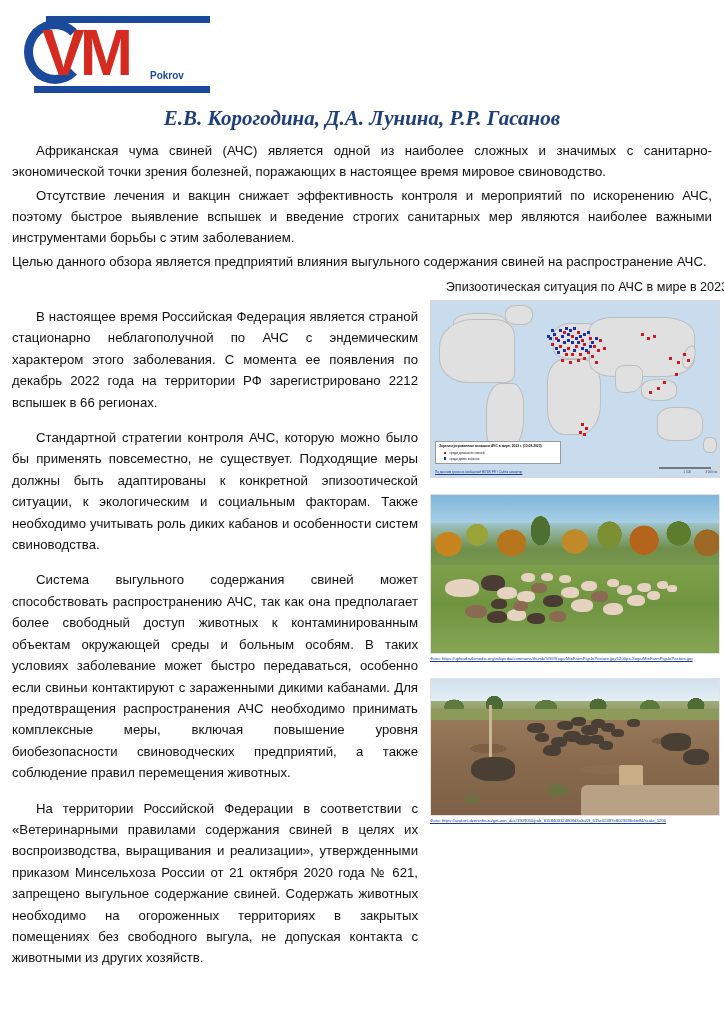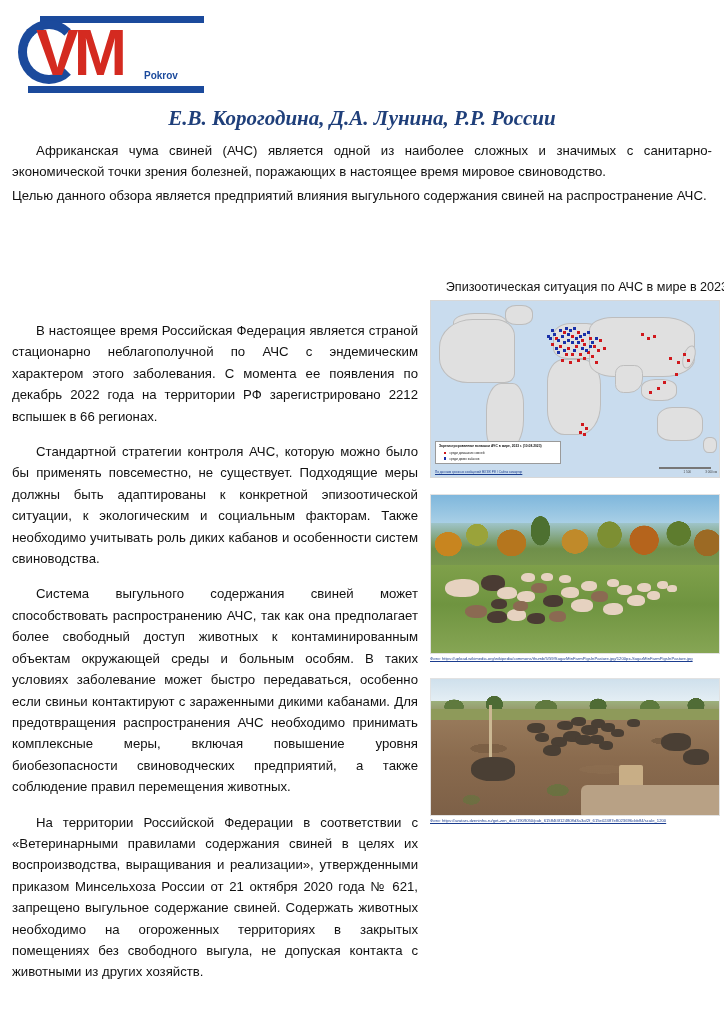--- a/index.html
+++ b/index.html
@@ -17,21 +17,21 @@
 
   
   .header {
     position: absolute;
     left: 0; top: 0;
     width: 724px;
     height: 104px;
   }
   .logo-block {
     position: absolute;
-    left: 8px; top: 12px;
+    left: 14px; top: 12px;
     width: 196px; height: 84px;
   }
   .logo-bar-top {
     position: absolute;
     left: 32px; top: 4px;
     width: 164px; height: 7px;
     background: #1b4a9c;
   }
   .logo-bar-bottom {
     position: absolute;
@@ -108,21 +108,21 @@
     line-height: 21px;
     color: #111;
     text-align: justify;
   }
   .fulltext p { margin: 0 0 3px 0; text-indent: 24px; }
   .fulltext p.noindent { text-indent: 0; }
   .fulltext p.left-align { text-align: left; }
 
   .leftcol {
     position: absolute;
-    left: 12px; top: 320px;
+    left: 12px; top: 306px;
     width: 406px;
     font-size: 13.2px;
     line-height: 21.4px;
     color: #111;
     text-align: justify;
   }
   .leftcol p { margin: 0 0 14px 0; text-indent: 24px; }
   .leftcol p:last-child { margin-bottom: 7px; }
 
   
@@ -285,24 +285,25 @@
   <div class="logo-block">
     <div class="logo-bar-top"></div>
     <div class="logo-c"></div>
     <div class="logo-vm">VM</div>
     <div class="logo-pokrov">Pokrov</div>
     <div class="logo-bar-bottom"></div>
   </div>
 
 </div>
 
-<div class="authors">Е.В. Корогодина, Д.А. Лунина, Р.Р. России</div>
+<div class="authors">Е.В. Корогодина, Д.А. Лунина, Р.Р. Гасанов</div>
 
 <div class="fulltext">
   <p>Африканская чума свиней (АЧС) является одной из наиболее сложных и значимых с санитарно-экономической точки зрения болезней, поражающих в настоящее время мировое свиноводство.</p>
+  <p>Отсутствие лечения и вакцин снижает эффективность контроля и мероприятий по искоренению АЧС, поэтому быстрое выявление вспышек и введение строгих санитарных мер являются наиболее важными инструментами борьбы с этим заболеванием.</p>
   <p class="noindent left-align">Целью данного обзора является предприятий влияния выгульного содержания свиней на распространение АЧС.</p>
 </div>
 
 <div class="leftcol">
   <p>В настоящее время Российская Федерация является страной стационарно неблагополучной по АЧС с эндемическим характером этого заболевания. С момента ее появления по декабрь 2022 года на территории РФ зарегистрировано 2212 вспышек в 66 регионах.</p>
   <p>Стандартной стратегии контроля АЧС, которую можно было бы применять повсеместно, не существует. Подходящие меры должны быть адаптированы к конкретной эпизоотической ситуации, к экологическим и социальным факторам. Также необходимо учитывать роль диких кабанов и особенности систем свиноводства.</p>
   <p>Система выгульного содержания свиней может способствовать распространению АЧС, так как она предполагает более свободный доступ животных к контаминированным объектам окружающей среды и больным особям. В таких условиях заболевание может быстро передаваться, особенно если свиньи контактируют с зараженными дикими кабанами. Для предотвращения распространения АЧС необходимо принимать комплексные меры, включая повышение уровня биобезопасности свиноводческих предприятий, а также соблюдение правил перемещения животных.</p>
   <p>На территории Российской Федерации в соответствии с «Ветеринарными правилами содержания свиней в целях их воспроизводства, выращивания и реализации», утвержденными приказом Минсельхоза России от 21 октября 2020 года № 621, запрещено выгульное содержание свиней. Содержать животных необходимо на огороженных территориях в закрытых помещениях без свободного выгула, не допуская контакта с животными из других хозяйств.</p>
 </div>
 

